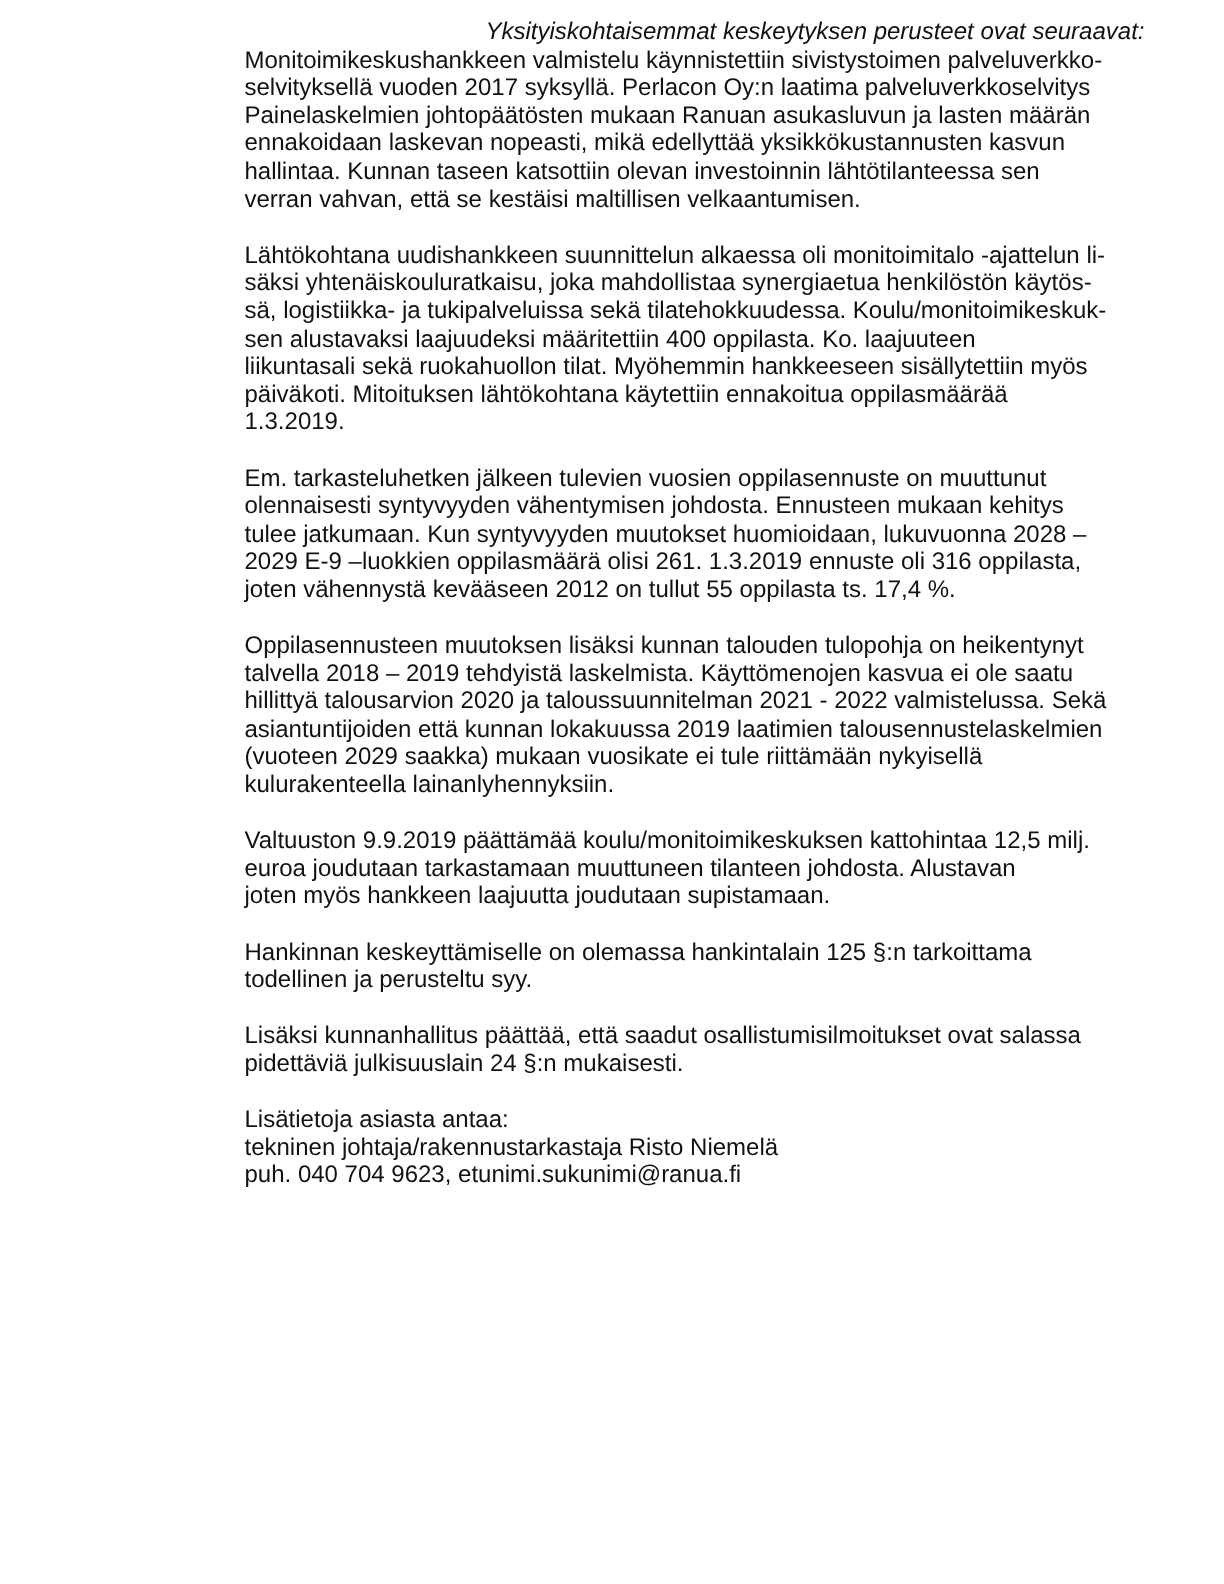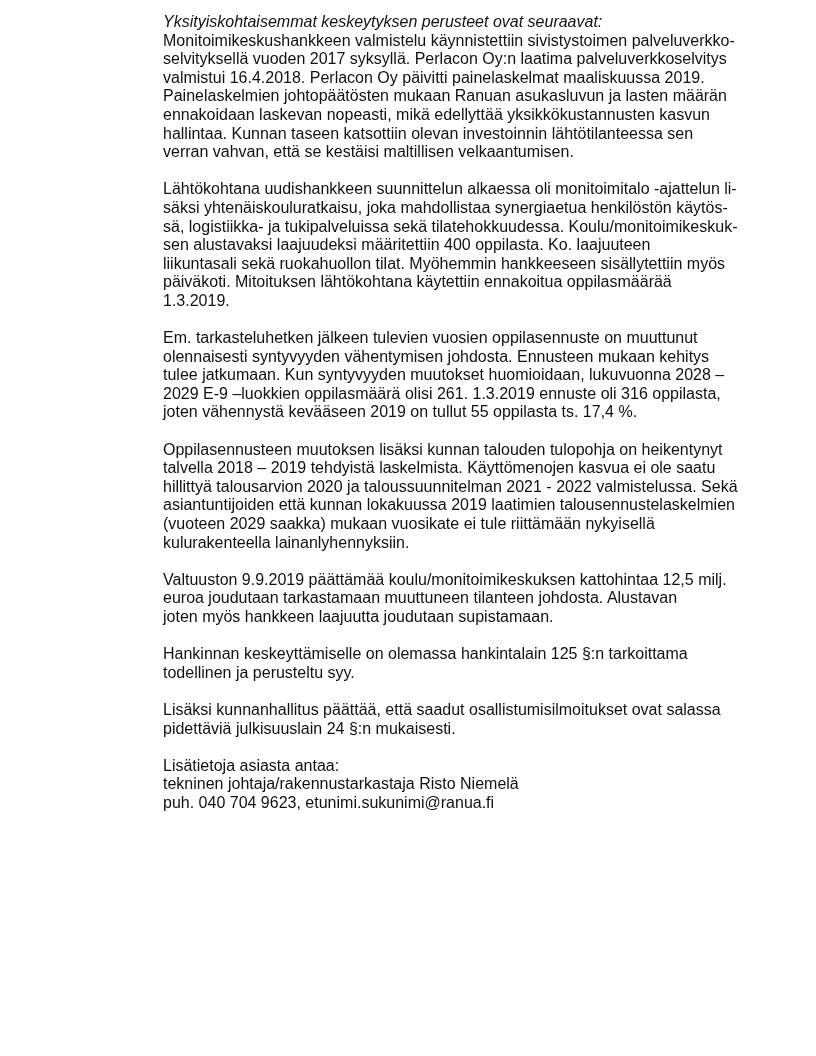--- a/index.html
+++ b/index.html
@@ -9,34 +9,33 @@
       left: 163px;
       top: 13px;
       width: 600px;
       font-family: "Liberation Sans", sans-serif;
       font-size: 16px;
       line-height: 18.6px;
       color: #111111;
     }
     .line { white-space: nowrap; display: block; }
     .para { margin: 0 0 18.6px 0; }
-    .italic { font-style: italic; }
+    .italic { font-style: italic; text-align: right; }
     .bold-underline { font-weight: bold; text-decoration: underline; }
     sup { font-size: 11px; line-height: 0; vertical-align: 5px; }
   </style>
 </head>
 <body>
 
 <div class="page">
 
   <span class="line italic">Yksityiskohtaisemmat keskeytyksen perusteet ovat seuraavat:</span>
   <div class="para">
     <span class="line">Monitoimikeskushankkeen valmistelu käynnistettiin sivistystoimen palveluverkko-</span>
     <span class="line">selvityksellä vuoden 2017 syksyllä. Perlacon Oy:n laatima palveluverkkoselvitys</span>
-    <span class="line">valmistui 16.4.2018. Perlacon Oy päivitti painelaskelmat maaliskuussa 2019.</span>
     <span class="line">Painelaskelmien johtopäätösten mukaan Ranuan asukasluvun ja lasten määrän</span>
     <span class="line">ennakoidaan laskevan nopeasti, mikä edellyttää yksikkökustannusten kasvun</span>
     <span class="line">hallintaa. Kunnan taseen katsottiin olevan investoinnin lähtötilanteessa sen</span>
     <span class="line">verran vahvan, että se kestäisi maltillisen velkaantumisen.</span>
   </div>
 
   <div class="para">
     <span class="line">Lähtökohtana uudishankkeen suunnittelun alkaessa oli monitoimitalo -ajattelun li-</span>
     <span class="line">säksi yhtenäiskouluratkaisu, joka mahdollistaa synergiaetua henkilöstön käytös-</span>
     <span class="line">sä, logistiikka- ja tukipalveluissa sekä tilatehokkuudessa. Koulu/monitoimikeskuk-</span>
@@ -44,21 +43,21 @@
     <span class="line">liikuntasali sekä ruokahuollon tilat. Myöhemmin hankkeeseen sisällytettiin myös</span>
     <span class="line">päiväkoti. Mitoituksen lähtökohtana käytettiin ennakoitua oppilasmäärää</span>
     <span class="line">1.3.2019.</span>
   </div>
 
   <div class="para">
     <span class="line">Em. tarkasteluhetken jälkeen tulevien vuosien oppilasennuste on muuttunut</span>
     <span class="line">olennaisesti syntyvyyden vähentymisen johdosta. Ennusteen mukaan kehitys</span>
     <span class="line">tulee jatkumaan. Kun syntyvyyden muutokset huomioidaan, lukuvuonna 2028 –</span>
     <span class="line">2029 E-9 –luokkien oppilasmäärä olisi 261. 1.3.2019 ennuste oli 316 oppilasta,</span>
-    <span class="line">joten vähennystä kevääseen 2019 on tullut 55 oppilasta ts. 17,4 %.</span>
+    <span class="line">joten vähennystä kevääseen 2012 on tullut 55 oppilasta ts. 17,4 %.</span>
   </div>
 
   <div class="para">
     <span class="line">Oppilasennusteen muutoksen lisäksi kunnan talouden tulopohja on heikentynyt</span>
     <span class="line">talvella 2018 – 2019 tehdyistä laskelmista. Käyttömenojen kasvua ei ole saatu</span>
     <span class="line">hillittyä talousarvion 2020 ja taloussuunnitelman 2021 - 2022 valmistelussa. Sekä</span>
     <span class="line">asiantuntijoiden että kunnan lokakuussa 2019 laatimien talousennustelaskelmien</span>
     <span class="line">(vuoteen 2029 saakka) mukaan vuosikate ei tule riittämään nykyisellä</span>
     <span class="line">kulurakenteella lainanlyhennyksiin.</span>
   </div>

